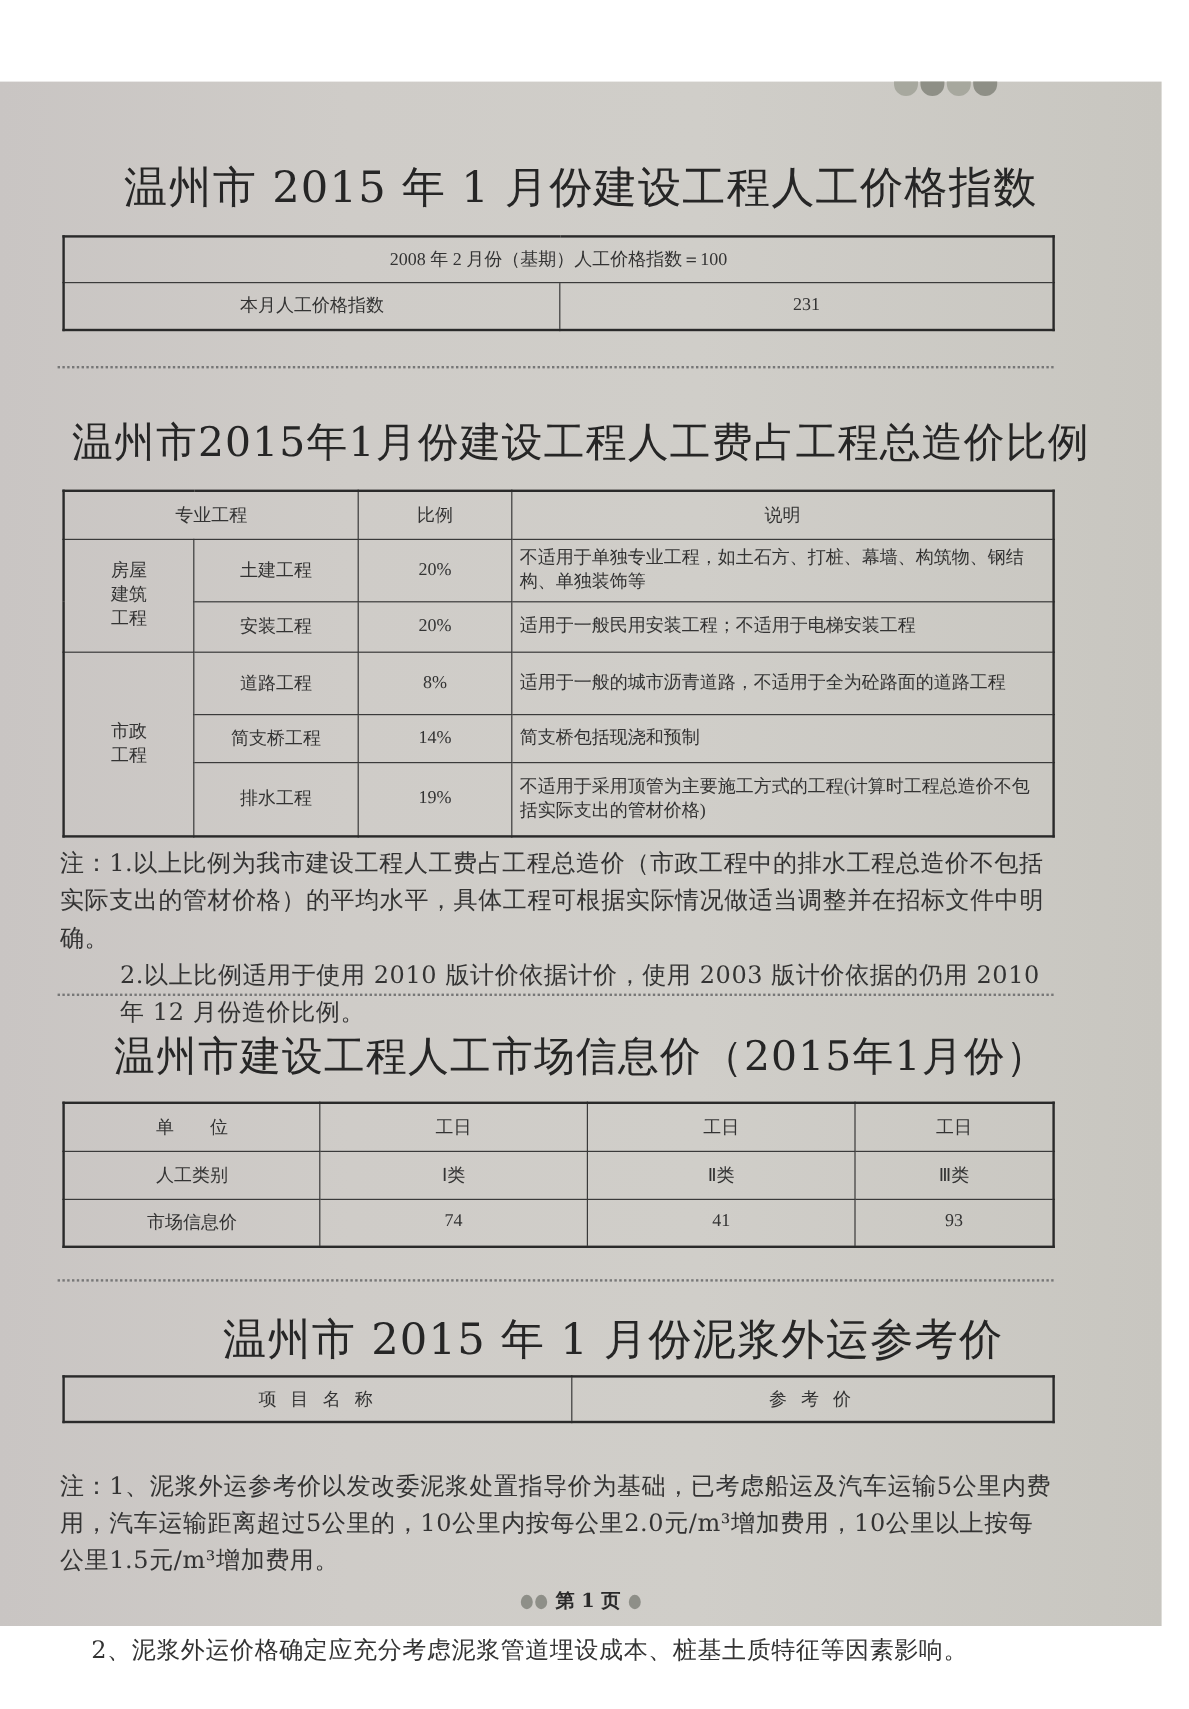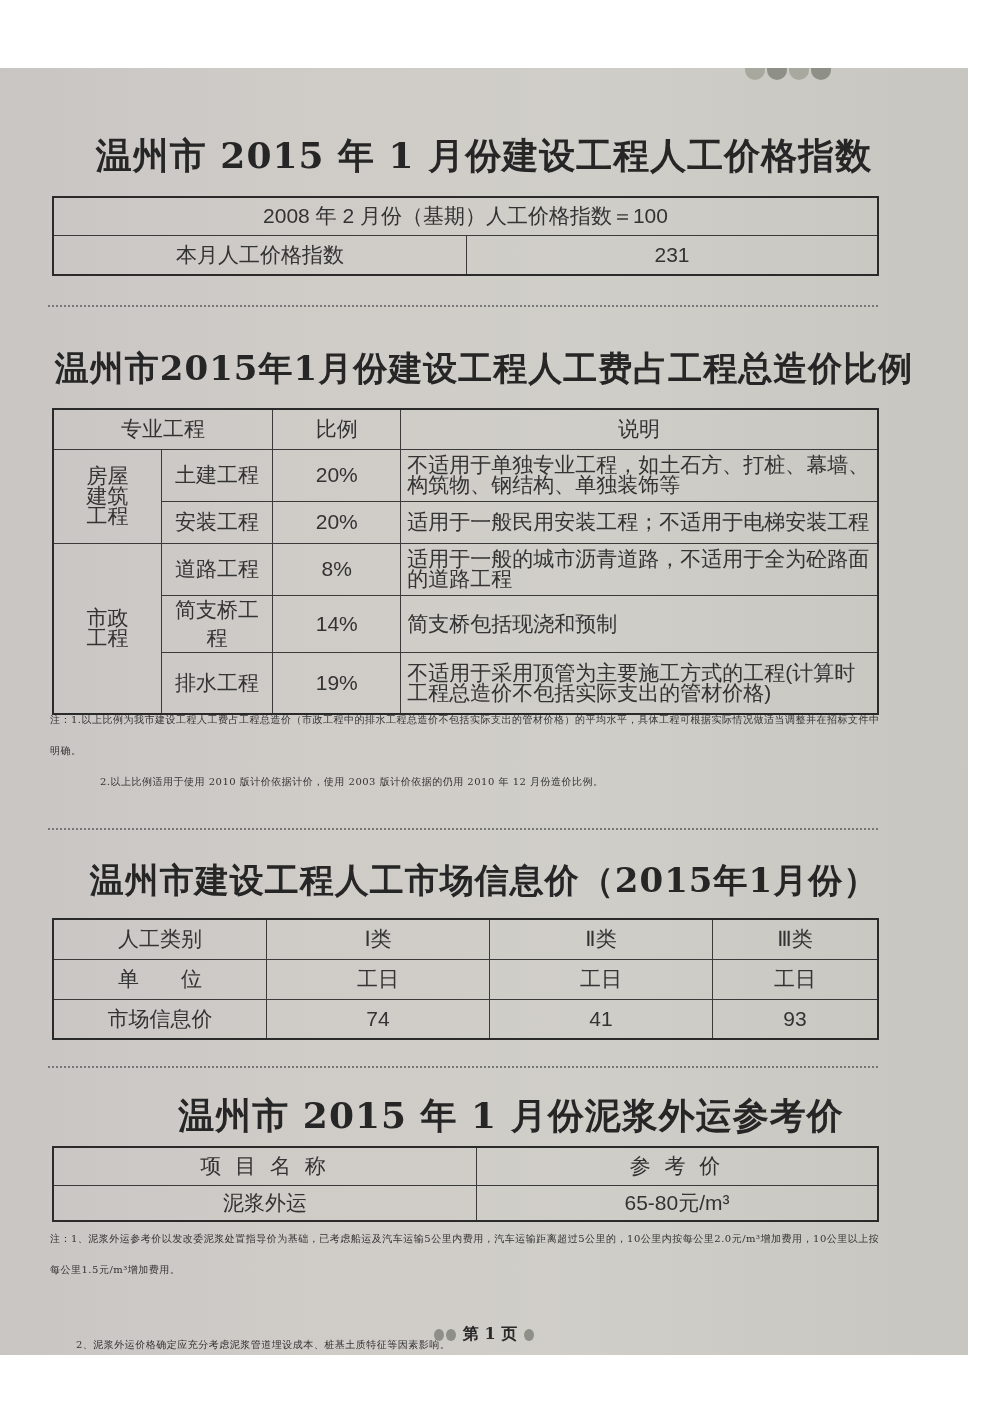--- a/index.html
+++ b/index.html
@@ -8,34 +8,34 @@
     font-family: "DejaVu Serif", "Liberation Serif", serif; color: #2a2a2a;
   }
   .page {
     position: absolute; left: 0; top: 68px; width: 968px; height: 1287px;
     background: linear-gradient(90deg, #c9c5c3 0%, #cfccc8 30%, #d0cec9 60%, #c8c6c0 100%);
   }
   .tab-dots { position: absolute; top: 0; left: 745px; display: flex; gap: 2px; }
   .tab-dots span { display: block; width: 20px; height: 12px; border-radius: 0 0 12px 12px; background: #8e8f86; }
   .tab-dots span:nth-child(odd) { background: #a7a89e; }
 
-  .title { position: absolute; left: 0; width: 968px; text-align: center; font-weight: bold; color: #262626; letter-spacing: 1px; white-space: nowrap; }
+  .title { position: absolute; left: 0; width: 968px; text-align: center; font-weight: normal; color: #262626; letter-spacing: 1px; white-space: nowrap; }
   .t1 { top: 64px; font-size: 36px; }
   .t2 { top: 278px; font-size: 34px; }
   .t3 { top: 790px; font-size: 34px; }
   .t4 { top: 1024px; font-size: 36px; margin-left: 27px; }
 
   .divider { position: absolute; left: 48px; width: 830px; border-top: 2px dotted #777; }
 
-  table.grid { position: absolute; border-collapse: collapse; font-family: Liberation Sans, sans-serif; font-size: 21px; color: #333; }
+  table.grid { position: absolute; border-collapse: collapse; font-family: Liberation Serif, serif; font-size: 15px; color: #333; }
   table.grid td { border: 1.5px solid #3a3a3a; text-align: center; vertical-align: middle; padding: 0 6px; }
   table.grid { border: 2.5px solid #2a2a2a; }
   td.left { text-align: left !important; line-height: 20px; }
 
-  .note { position: absolute; left: 50px; width: 830px; font-size: 10px; color: #333; line-height: 31px; letter-spacing: 0.5px; }
+  .note { position: absolute; left: 50px; width: 830px; font-size: 20px; color: #333; line-height: 31px; letter-spacing: 0.5px; }
   .note p { margin: 0; }
   .indent { padding-left: 50px; }
   .footer { position: absolute; top: 1256px; left: 0; width: 968px; text-align: center; font-size: 16px; font-weight: bold; }
   .footer .dot { display: inline-block; width: 10px; height: 12px; border-radius: 50%; background: #8e8f88; vertical-align: middle; margin: 0 1px; }
 </style>
 </head>
 <body>
 
 <div class="page">
   <div class="tab-dots">
@@ -106,53 +106,49 @@
     <p>注：1.以上比例为我市建设工程人工费占工程总造价（市政工程中的排水工程总造价不包括实际支出的管材价格）的平均水平，具体工程可根据实际情况做适当调整并在招标文件中明确。</p>
     <p class="indent">2.以上比例适用于使用 2010 版计价依据计价，使用 2003 版计价依据的仍用 2010 年 12 月份造价比例。</p>
   </div>
 
   <div class="divider" style="top:760px;"></div>
 
   <div class="title t3">温州市建设工程人工市场信息价（2015年1月份）</div>
   <table class="grid" style="left:52px; top:850px; width:827px;">
     <tbody>
         <tr style="height:40px;">
+      <td>单　　位</td>
+      <td>工日</td>
+      <td>工日</td>
+      <td>工日</td>
+    </tr>
+    <tr style="height:40px;">
       <td style="width:200px;">人工类别</td>
       <td style="width:210px;">Ⅰ类</td>
       <td style="width:210px;">Ⅱ类</td>
       <td>Ⅲ类</td>
-    </tr>
-    <tr style="height:40px;">
-      <td>单　　位</td>
-      <td>工日</td>
-      <td>工日</td>
-      <td>工日</td>
     </tr>
     <tr style="height:40px;">
       <td>市场信息价</td>
       <td>74</td>
       <td>41</td>
       <td>93</td>
     </tr>
   </tbody>
     </table>
 
   <div class="divider" style="top:998px;"></div>
 
   <div class="title t4">温州市 2015 年 1 月份泥浆外运参考价</div>
   <table class="grid" style="left:52px; top:1078px; width:827px;">
     <tbody>
         <tr style="height:38px;">
       <td style="width:410px; letter-spacing:4px;">项 目 名 称</td>
       <td style="letter-spacing:4px;">参 考 价</td>
     </tr>
-    <tr style="height:36px;">
-      <td>泥浆外运</td>
-      <td>65-80元/m³</td>
-    </tr>
   </tbody>
     </table>
 
   <div class="note" style="top:1155px;">
     <p>注：1、泥浆外运参考价以发改委泥浆处置指导价为基础，已考虑船运及汽车运输5公里内费用，汽车运输距离超过5公里的，10公里内按每公里2.0元/m³增加费用，10公里以上按每公里1.5元/m³增加费用。</p>
     <p class="indent" style="padding-left:26px;margin-top:44px;">2、泥浆外运价格确定应充分考虑泥浆管道埋设成本、桩基土质特征等因素影响。</p>
   </div>
 
   <div class="footer">
     <span class="dot"></span><span class="dot"></span>

